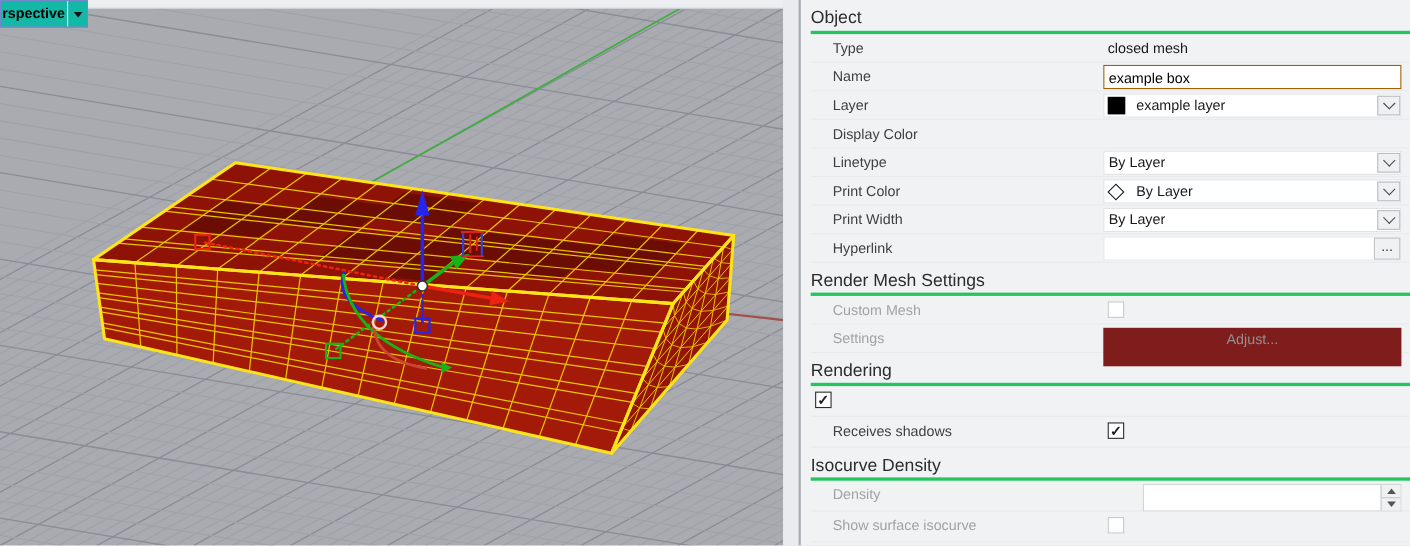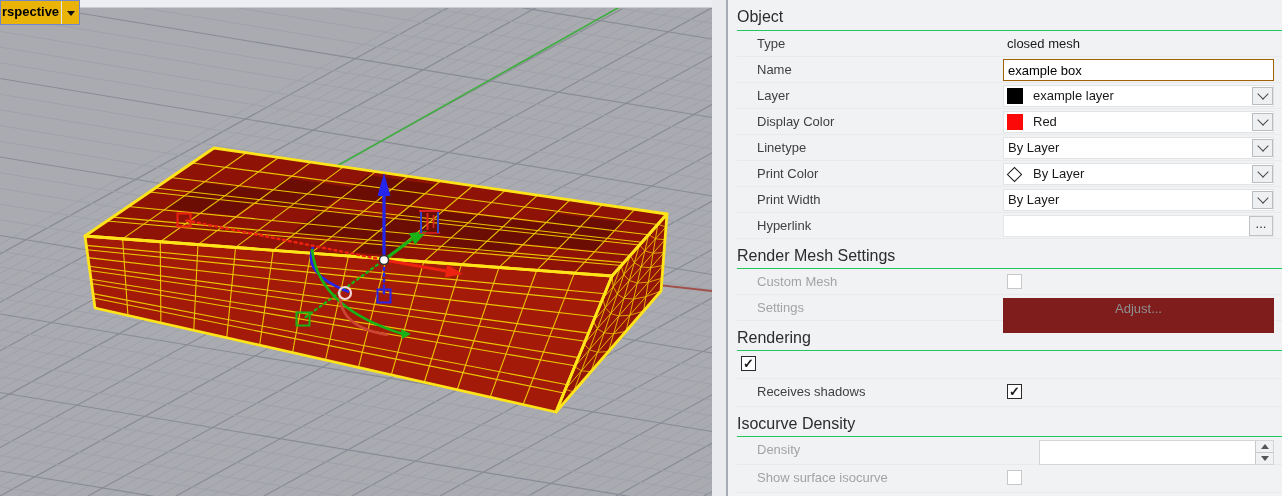--- a/index.html
+++ b/index.html
@@ -5,35 +5,35 @@
   html,body{margin:0;padding:0;width:1282px;height:496px;overflow:hidden;
     font-family:"Liberation Sans", sans-serif;background:#f1f2f4;}
   #stage{position:relative;width:1282px;height:496px;}
 
   
   #vp{position:absolute;left:0;top:0;width:712px;height:496px;background:#a9abb1;}
   #vp svg{display:block}
   #topstrip{position:absolute;left:0;top:0;width:712px;height:7px;background:#edeef2;
     border-bottom:1px solid #c9ccd2;z-index:2;}
   #vptab{position:absolute;left:0;top:0;width:80px;height:25px;display:flex;z-index:3;
-    background:#eab308;border:1px solid #7487c8;box-sizing:border-box;}
+    background:#14b8a6;border:1px solid #7487c8;box-sizing:border-box;}
   #vptab .tab-label{flex:1;font-weight:bold;font-size:13px;color:#000;line-height:22px;
     padding-left:1px;overflow:hidden;white-space:nowrap;}
   #vptab .tab-arrow{width:17px;border-left:1px solid #dfe5f8;display:flex;align-items:center;justify-content:center;}
   #vptab .tri{width:0;height:0;border-left:4px solid transparent;border-right:4px solid transparent;
     border-top:5px solid #111;margin-top:1px;}
 
   
   #divider{position:absolute;left:712px;top:0;width:14px;height:496px;background:#e9ebef;
     border-right:2px solid #a6abb3;box-sizing:content-box;z-index:2;}
 
   
   #panel{position:absolute;left:728px;top:0;width:554px;height:496px;background:#f1f2f4;font-size:13px;color:#1b1b1b;}
   .sec-h{height:30px;line-height:33px;margin:0 0 0 9px;font-size:16px;color:#2c2c2e;
-    border-bottom:1px solid #22c55e;box-sizing:border-box;padding-left:0;}
+    border-bottom:3px solid #22c55e;box-sizing:border-box;padding-left:0;}
   .sec-h.first{height:31px;}
   .row{display:flex;margin-left:9px;border-bottom:1px solid #e9eaec;box-sizing:border-box;align-items:stretch;}
   .row-label{flex:0 0 246px;padding-left:20px;color:#3f3f41;line-height:25px;
     overflow:hidden;white-space:nowrap;}
   .row-label.dis{color:#a3a3a6;}
   .row-value{flex:1;margin-right:8px;position:relative;display:flex;align-items:flex-start;}
   .plain-val{line-height:25px;padding-left:4px;color:#191919;}
   .field{display:flex;width:100%;height:22px;margin-top:2px;background:#fff;
     border:1px solid #e2e3e5;box-sizing:border-box;align-items:center;}
   .field .val{flex:1;padding-left:4px;line-height:20px;color:#191919;overflow:hidden;white-space:nowrap;}
@@ -390,29 +390,20 @@
             <span class="swatch" style="background: rgb(0, 0, 0);"></span>
             <span class="val">example layer</span>
             <span class="dd">
               <span class="chev"></span>
             </span>
           </div>
         </div>
       </div>
       <div class="row" style="height: 26px;">
         <div class="row-label">Display Color</div>
-        <div class="row-value">
-          <div class="field">
-            <span class="swatch" style="background: rgb(251, 9, 9);"></span>
-            <span class="val">Red</span>
-            <span class="dd">
-              <span class="chev"></span>
-            </span>
-          </div>
-        </div>
       </div>
       <div class="row" style="height: 26px;">
         <div class="row-label">Linetype</div>
         <div class="row-value">
           <div class="field">
             <span class="val">By Layer</span>
             <span class="dd">
               <span class="chev"></span>
             </span>
           </div>

